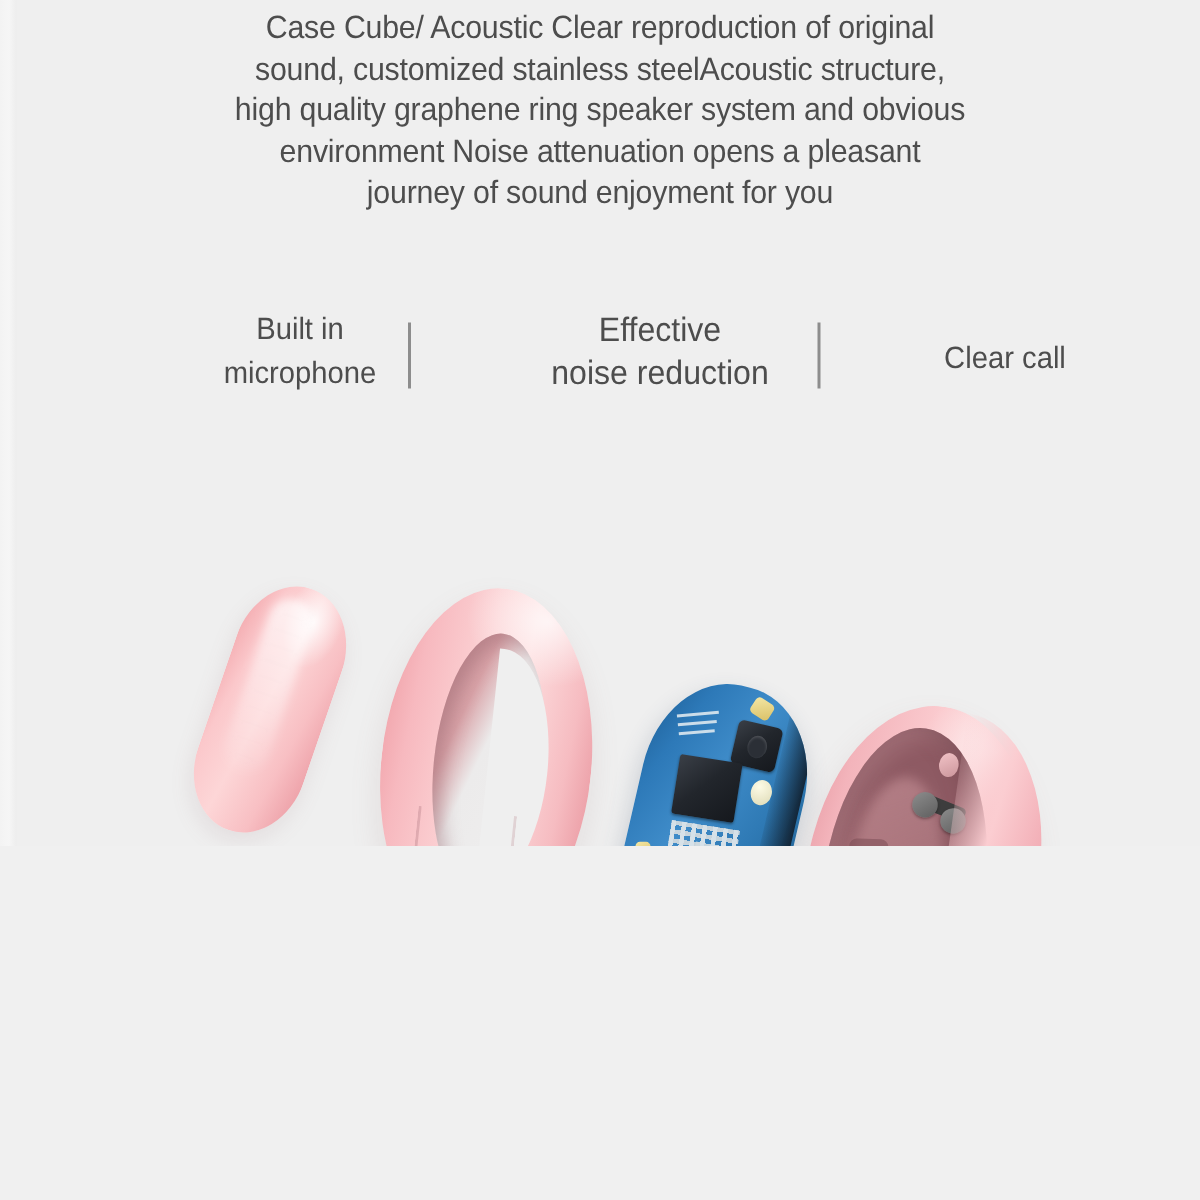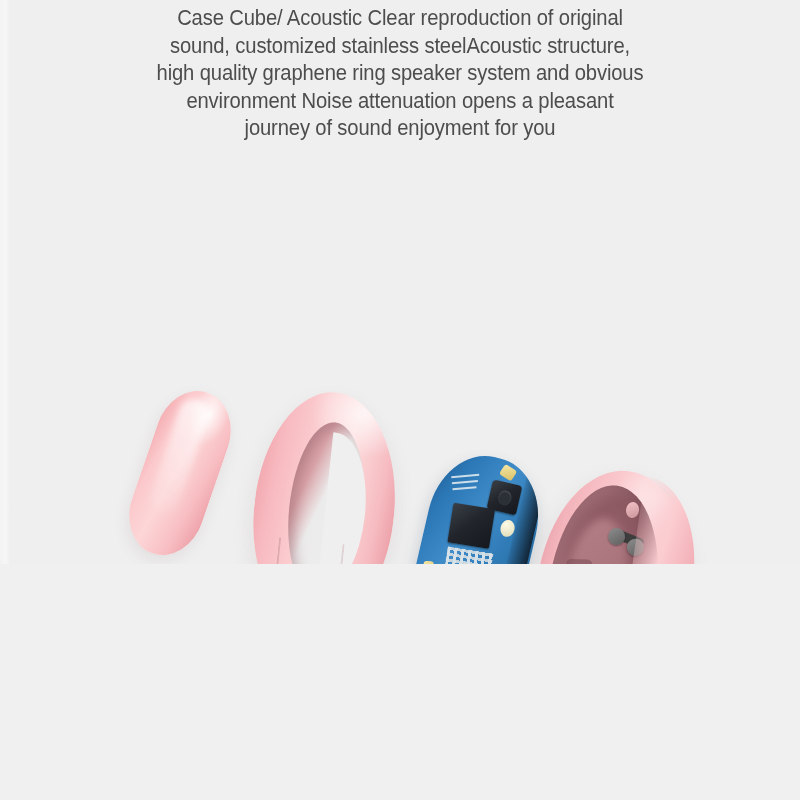--- a/index.html
+++ b/index.html
@@ -363,20 +363,29 @@
 <div id="page">
 
   <div class="edge-band"></div>
 
   <div class="headline">Case Cube/ Acoustic  Clear reproduction of original
 sound, customized stainless steelAcoustic structure,
 high quality graphene ring speaker system and obvious
 environment  Noise attenuation opens a pleasant
 journey of sound enjoyment for you</div>
 
+  <div class="features">
+    <div class="feature f0">Built in
+microphone</div>
+    <div class="divider d0"></div>
+    <div class="feature f1">Effective
+noise reduction</div>
+    <div class="divider d1"></div>
+    <div class="feature f2">Clear call</div>
+  </div>
 
   <div class="product">
 
     <div class="part capsule"></div>
 
     <div class="part ring-wrap">
       <div class="ring-outer"></div>
       <div class="ring-hole"></div>
       <div class="ring-lip"></div>
     </div>

